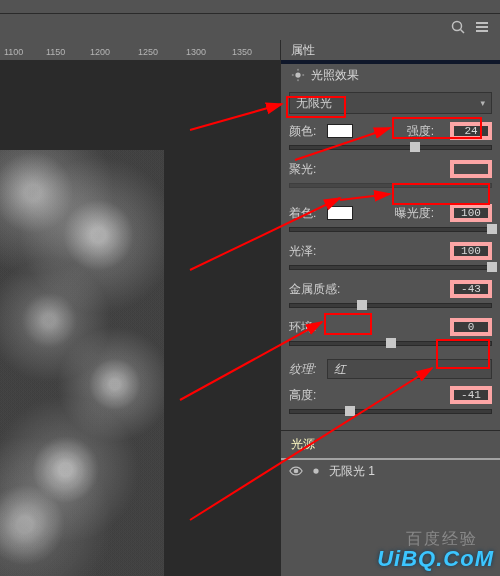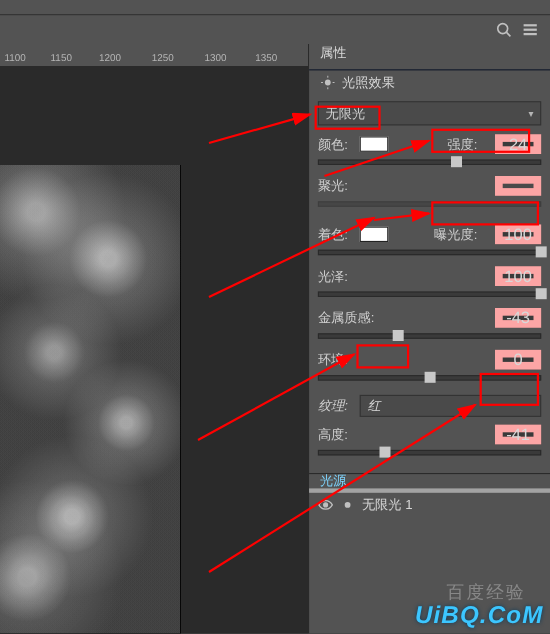--- a/index.html
+++ b/index.html
@@ -23,40 +23,40 @@
       radial-gradient(circle at 30% 40%, #6e6e6e 2%, #2a2a2a 10%, #0a0a0a 22%),
       radial-gradient(circle at 70% 55%, #7f7f7f 2%, #333 10%, #0d0d0d 22%),
       radial-gradient(circle at 40% 75%, #888 2%, #2e2e2e 10%, #111 22%),
       radial-gradient(circle at 15% 88%, #777 2%, #222 10%, #0a0a0a 22%),
       linear-gradient(#1b1b1b, #1b1b1b);
     background-blend-mode: screen;
     filter: contrast(1.4) brightness(0.9);
   }
 
   .panel { position: absolute; top: 40px; right: 0; width: 220px; height: 536px; background: #535353; border-left: 1px solid #2a2a2a; display: flex; flex-direction: column; }
-  .panel-tab { height: 24px; display: flex; padding: 0 10px; font-size: 12px; color: #d8d8d8; background: #535353; border-bottom: 1px solid #0f172a; }
+  .panel-tab { height: 24px; display: flex; align-items: center; padding: 0 10px; font-size: 12px; color: #d8d8d8; background: #535353; border-bottom: 4px solid #0f172a; }
   .panel-header { height: 22px; display: flex; align-items: center; padding: 0 10px; gap: 6px; font-size: 12px; color: #d8d8d8; }
   .panel-header .icon { width: 14px; height: 14px; color: #c0c0c0; }
   .panel-body { padding: 4px 8px 6px 8px; font-size: 12px; color: #d0d0d0; }
   .select-row { width: 100%; height: 22px; background: #4a4a4a; border: 1px solid #333; display: flex; align-items: center; justify-content: space-between; padding: 0 6px; margin: 2px 0 6px 0; }
   .select-row .chev { color: #b5b5b5; font-size: 9px; }
   .row { display: flex; align-items: center; height: 22px; margin-top: 4px; }
   .row .lbl { width: 38px; font-size: 12px; color: #d0d0d0; }
   .row .lbl.wide { width: 58px; }
   .row .swatch { width: 26px; height: 14px; background: #fff; border: 1px solid #222; margin-right: 6px; }
   .row .spacer { flex: 1; }
   .row .val-lbl { font-size: 12px; color: #d0d0d0; margin-right: 16px; }
-  .row .val-box { width: 42px; height: 18px; background: #3a3a3a; border: 7px solid #fca5a5; color: #d8d8d8; font-size: 15px; display: flex; align-items: center; justify-content: center; }
+  .row .val-box { width: 42px; height: 18px; background: #3a3a3a; border: 4px solid #fca5a5; color: #d8d8d8; font-size: 11px; display: flex; align-items: center; justify-content: center; font-family: Liberation Mono, monospace; }
   .slider { width: 100%; height: 12px; position: relative; margin-top: 0px; }
   .slider .track { position: absolute; top: 3px; left: 0; right: 0; height: 5px; background: #3a3a3a; border: 1px solid #2a2a2a; }
   .slider .thumb { position: absolute; top: 0; width: 10px; height: 10px; background: #c8c8c8; transform: translateX(-50%); }
   .dropdown-inline { display: flex; align-items: center; height: 22px; font-style: italic; }
   .dropdown-inline .lbl { width: 38px; font-size: 12px; color: #d0d0d0; }
   .dropdown-inline .dd { flex: 1; height: 20px; background: #4a4a4a; border: 1px solid #333; display: flex; align-items: center; padding: 0 6px; font-size: 12px; color: #d8d8d8; }
-  .panel-title2 { height: 18px; display: flex; align-items: center; padding: 0 10px; font-size: 12px; color: #7dd3fc; background: #535353; border-top: 1px solid #2a2a2a; border-bottom: 4px solid #a3a3a3; margin-top: 6px; }
+  .panel-title2 { height: 30px; display: flex; align-items: center; padding: 0 10px; font-size: 12px; color: #fef9c3; background: #535353; border-top: 1px solid #2a2a2a; border-bottom: 2px solid #a3a3a3; margin-top: 6px; }
   .light-row { height: 22px; display: flex; align-items: center; gap: 6px; padding: 4px 8px; font-size: 12px; color: #d8d8d8; }
   .eye { width: 14px; height: 14px; }
   .eye svg { width: 14px; height: 14px; }
 
   
   .hl { position: absolute; border: 2px solid #ff0000; z-index: 50; pointer-events: none; }
   .hl1 { left: 286px; top: 96px; width: 60px; height: 22px; }
   .hl2 { left: 392px; top: 117px; width: 90px; height: 22px; }
   .hl3 { left: 392px; top: 183px; width: 98px; height: 22px; }
   .hl4 { left: 324px; top: 313px; width: 48px; height: 22px; }

